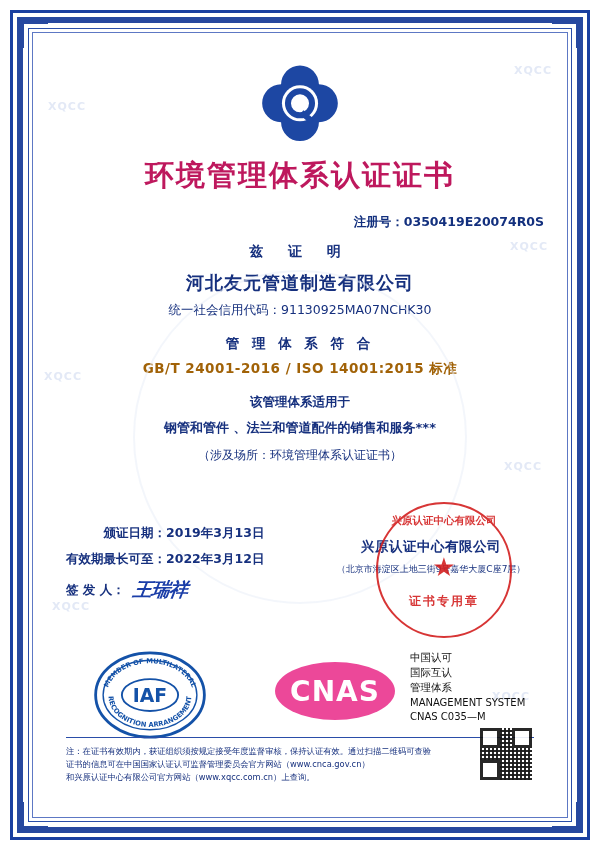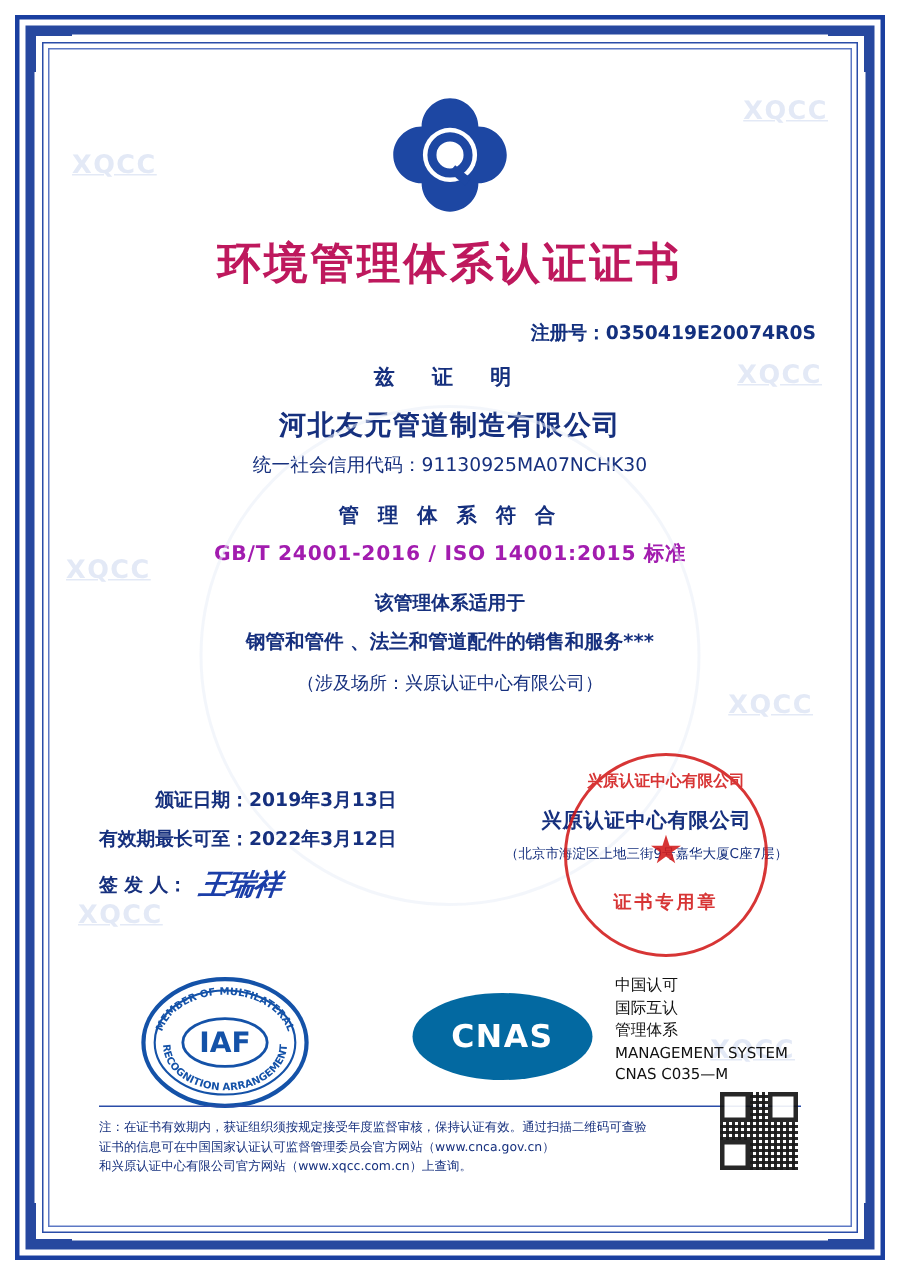--- a/index.html
+++ b/index.html
@@ -73,25 +73,24 @@
     width: 330px;
     height: 330px;
     border-radius: 50%;
     border: 2px solid #e9eef8;
     opacity: 0.55;
     pointer-events: none;
   }
   .wm-text {
     position: absolute;
     color: #e3e9f6;
-    font-size: 17px;
+    font-size: 11px;
     font-weight: bold;
     letter-spacing: 1px;
     pointer-events: none;
-    text-decoration: underline;
   }
 
   
   .logo-wrap {
     margin-top: 22px;
     height: 90px;
   }
   .logo {
     width: 86px;
     height: 86px;
@@ -146,21 +145,21 @@
     margin-top: 16px;
     font-size: 13.5px;
     font-weight: bold;
     color: #16307e;
     letter-spacing: 4px;
   }
   .standard {
     margin-top: 7px;
     font-size: 13.5px;
     font-weight: bold;
-    color: #a21caf;
+    color: #a16207;
     letter-spacing: 0.5px;
   }
   .scope-label {
     margin-top: 16px;
     font-size: 12.5px;
     font-weight: bold;
     color: #16307e;
   }
   .scope-text {
     margin-top: 8px;
@@ -288,23 +287,23 @@
   }
   .cnas {
     position: absolute;
     left: 215px;
     top: 22px;
   }
   .cnas-ellipse {
     width: 120px;
     height: 58px;
     border-radius: 50%;
-    background: #0369a1;
+    background: #ec4899;
     color: #ffffff;
-    font-size: 21px;
+    font-size: 28px;
     font-weight: bold;
     letter-spacing: 1px;
     display: flex;
     align-items: center;
     justify-content: center;
   }
   .cnas-text {
     position: absolute;
     left: 350px;
     top: 10px;
@@ -397,21 +396,21 @@
 
     <div class="credit">
       <span>统一社会信用代码：</span><span>91130925MA07NCHK30</span>
     </div>
 
     <div class="sys-label">管 理 体 系 符 合</div>
     <div class="standard">GB/T 24001-2016 / ISO 14001:2015 标准</div>
 
     <div class="scope-label">该管理体系适用于</div>
     <div class="scope-text">钢管和管件 、法兰和管道配件的销售和服务***</div>
-    <div class="site-text">（涉及场所：兴原认证中心有限公司）</div>
+    <div class="site-text">（涉及场所：环境管理体系认证证书）</div>
 
     <div class="dates">
       <div class="row">
         <span>颁证日期：</span><span>2019年3月13日</span>
       </div>
       <div class="row">
         <span>有效期最长可至：</span><span>2022年3月12日</span>
       </div>
       <div class="sign-row">
         <span>签 发 人：</span>

